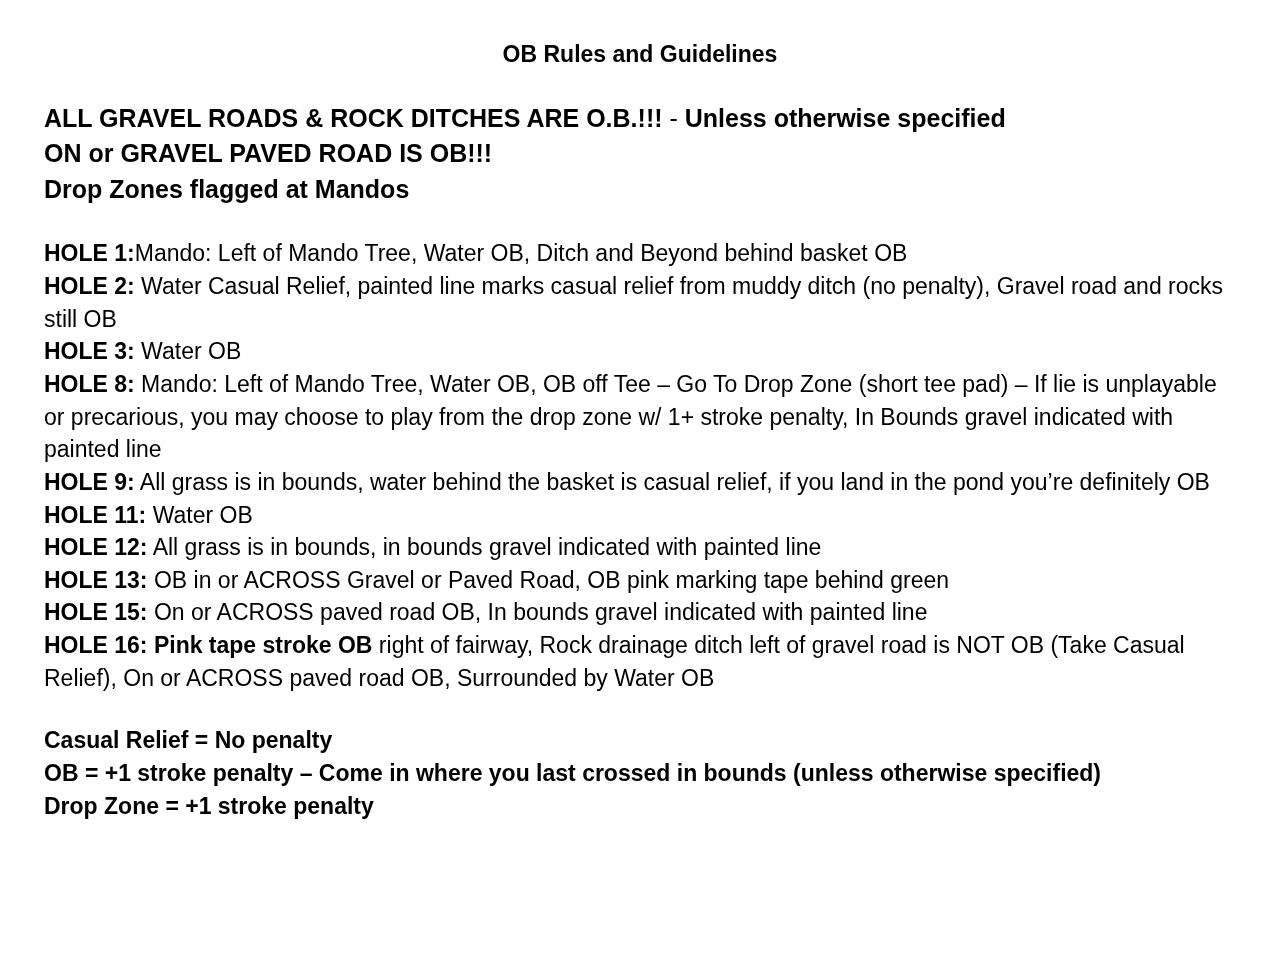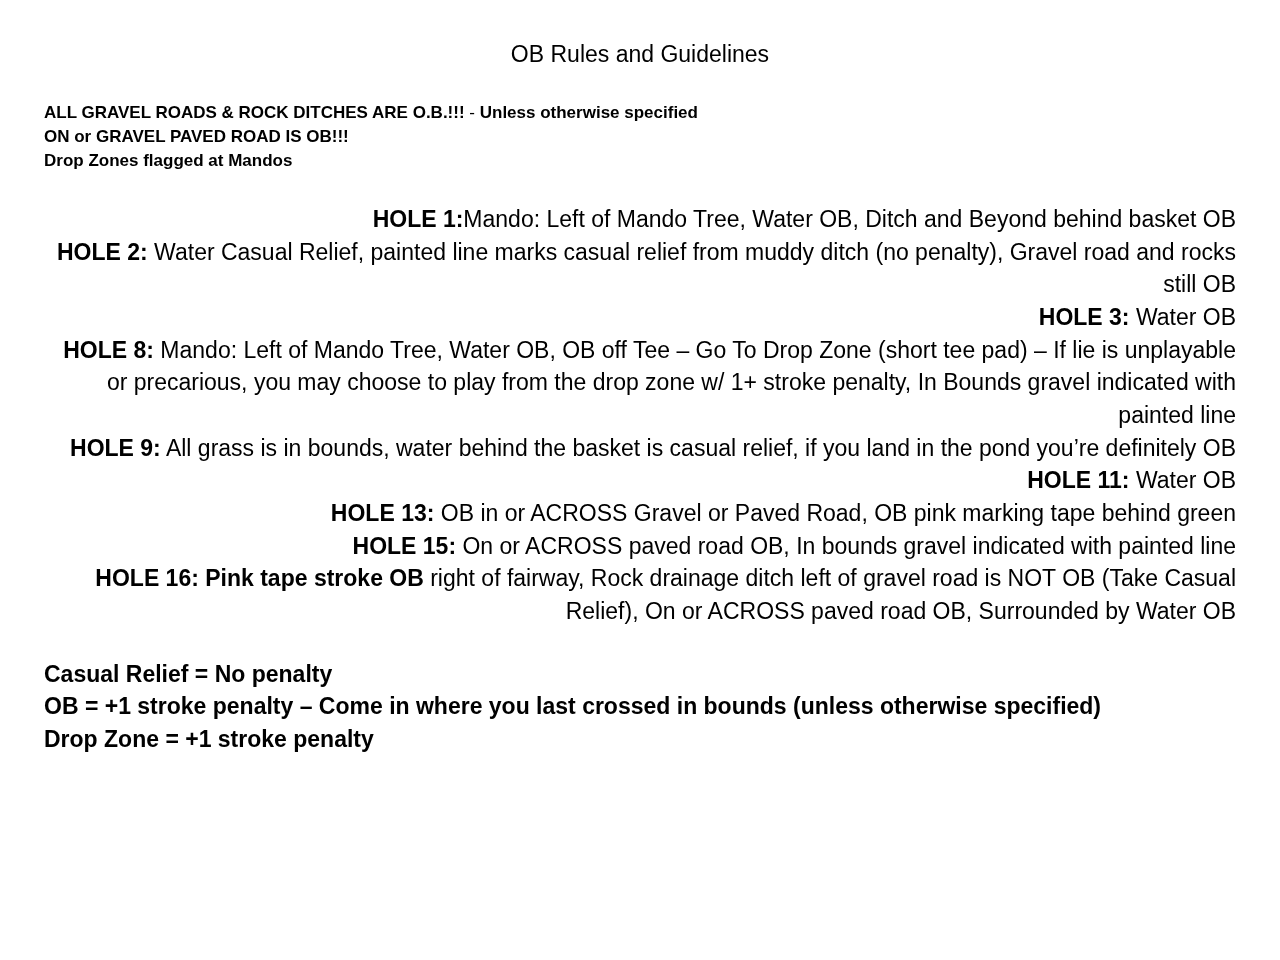--- a/index.html
+++ b/index.html
@@ -17,50 +17,49 @@
   .page {
     position: relative;
     width: 1280px;
     height: 960px;
     box-sizing: border-box;
     padding: 34px 44px 0 44px;
   }
   .doc-title {
     text-align: center;
     font-size: 23px;
-    font-weight: normal;
+    font-weight: bold;
     line-height: 1.25;
     margin: 0 0 0 0;
     padding-top: 6px;
   }
   .spacer-lg {
     height: 32px;
   }
   .spacer-sm {
     height: 30px;
   }
   .intro {
-    font-size: 17px;
+    font-size: 25px;
     line-height: 1.42;
     font-weight: bold;
   }
   .intro .normal {
     font-weight: normal;
   }
   .intro-line {
     white-space: nowrap;
   }
   .rules {
     font-size: 23px;
     line-height: 1.42;
   }
   .rule-line {
     margin: 0;
     padding: 0;
-    text-align: right;
   }
   .rule-line .lbl {
     font-weight: bold;
   }
   .rule-line .b {
     font-weight: normal;
   }
   .footer {
     font-size: 23px;
     line-height: 1.42;
@@ -95,20 +94,21 @@
 
     <p class="rule-line"><span class="lbl">HOLE 3:</span><span> Water OB</span></p>
 
 
     <p class="rule-line"><span class="lbl">HOLE 8:</span><span> Mando: Left of Mando Tree, Water OB, OB off Tee – Go To Drop Zone (short tee pad) – If lie is unplayable or precarious, you may choose to play from the drop zone w/ 1+ stroke penalty, In Bounds gravel indicated with painted line</span></p>
 
     <p class="rule-line"><span class="lbl">HOLE 9:</span><span> All grass is in bounds, water behind the basket is casual relief, if you land in the pond you’re definitely OB</span></p>
 
     <p class="rule-line"><span class="lbl">HOLE 11:</span><span> Water OB</span></p>
 
+    <p class="rule-line"><span class="lbl">HOLE 12:</span><span> All grass is in bounds, in bounds gravel indicated with painted line</span></p>
 
     <p class="rule-line"><span class="lbl">HOLE 13:</span><span>  OB in </span><span class="b">or ACROSS</span><span> Gravel or Paved Road, OB pink marking  tape behind green</span></p>
 
     <p class="rule-line"><span class="lbl">HOLE 15:</span><span> On </span><span class="b">or ACROSS</span><span> paved road OB, In bounds gravel indicated with painted line</span></p>
 
     <p class="rule-line"><span class="lbl">HOLE 16: Pink tape stroke OB</span><span> right of fairway, Rock drainage ditch left of gravel road is </span><span class="b">NOT OB</span><span> (Take Casual Relief), On </span><span class="b">or ACROSS</span><span> paved road OB, Surrounded by Water OB</span></p>
 
 
   </div>
 

